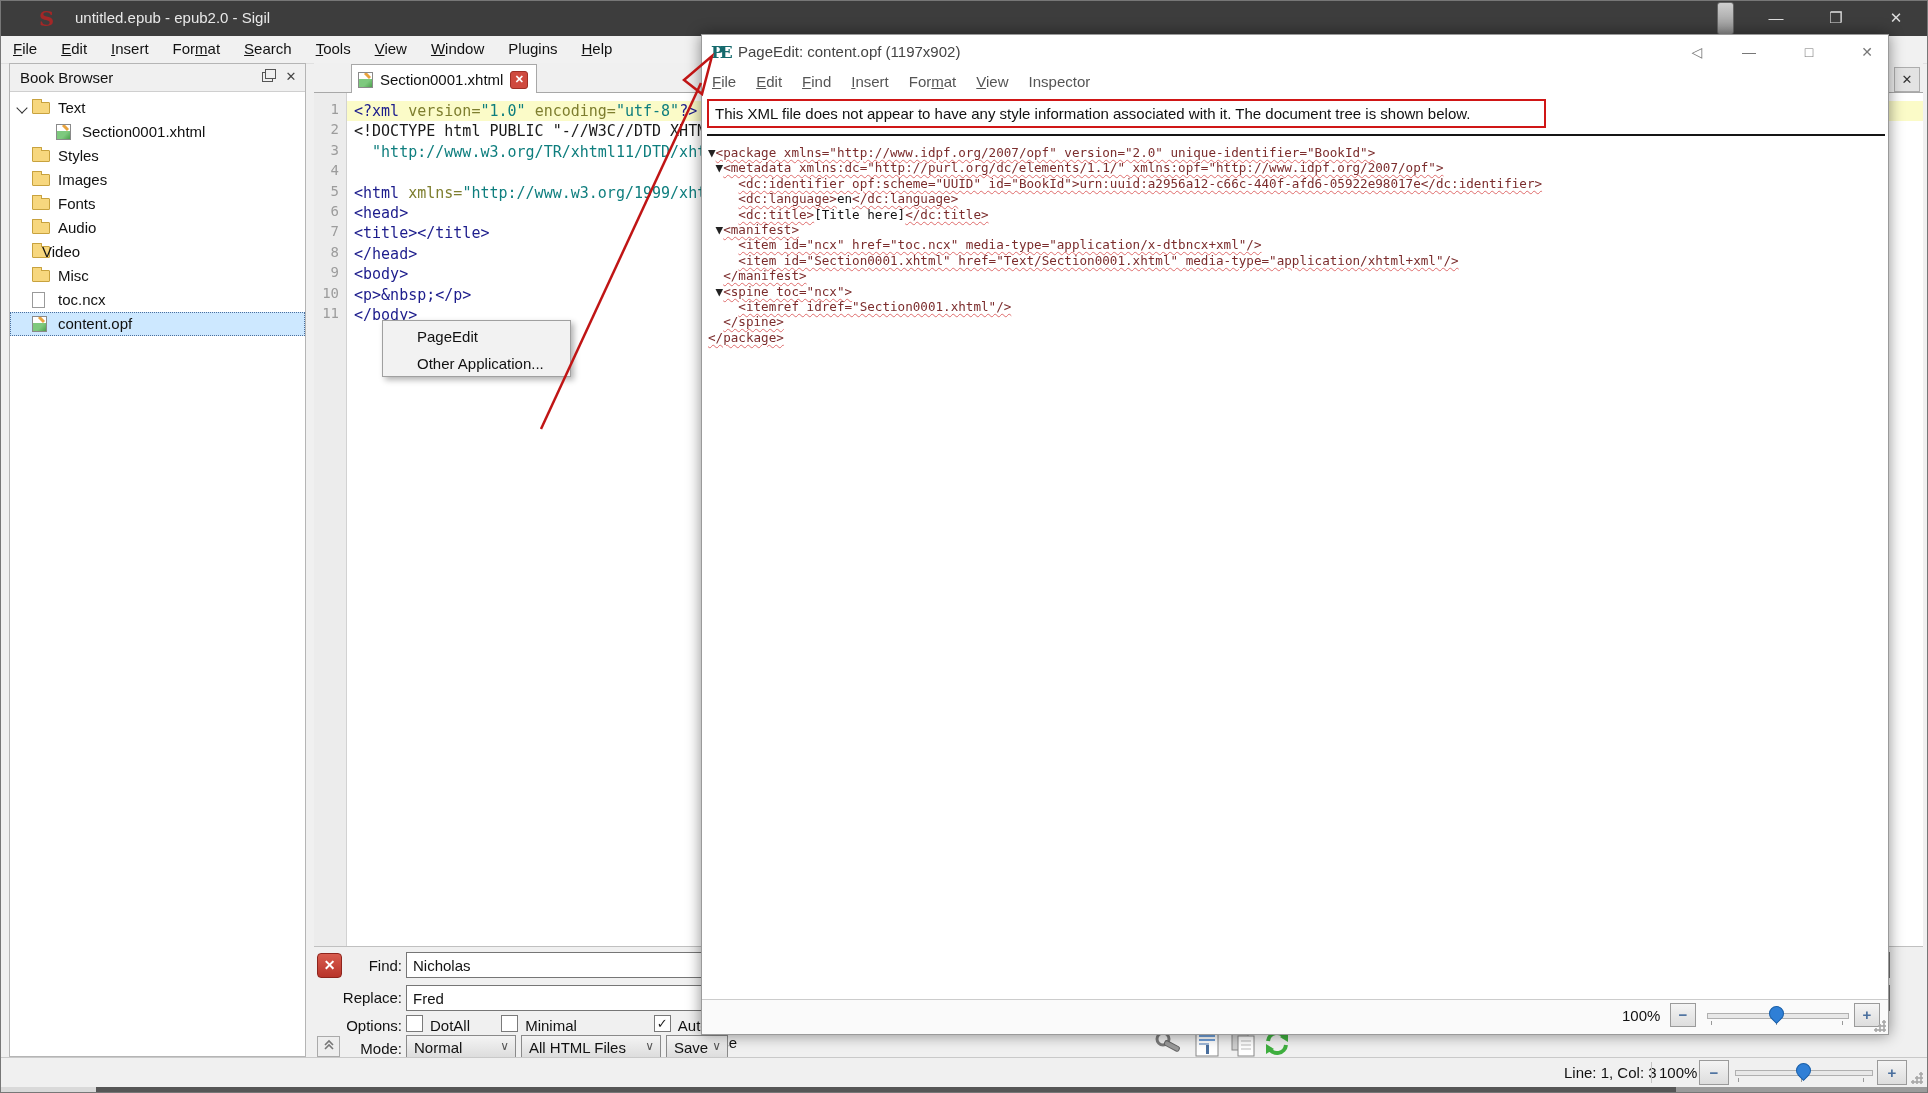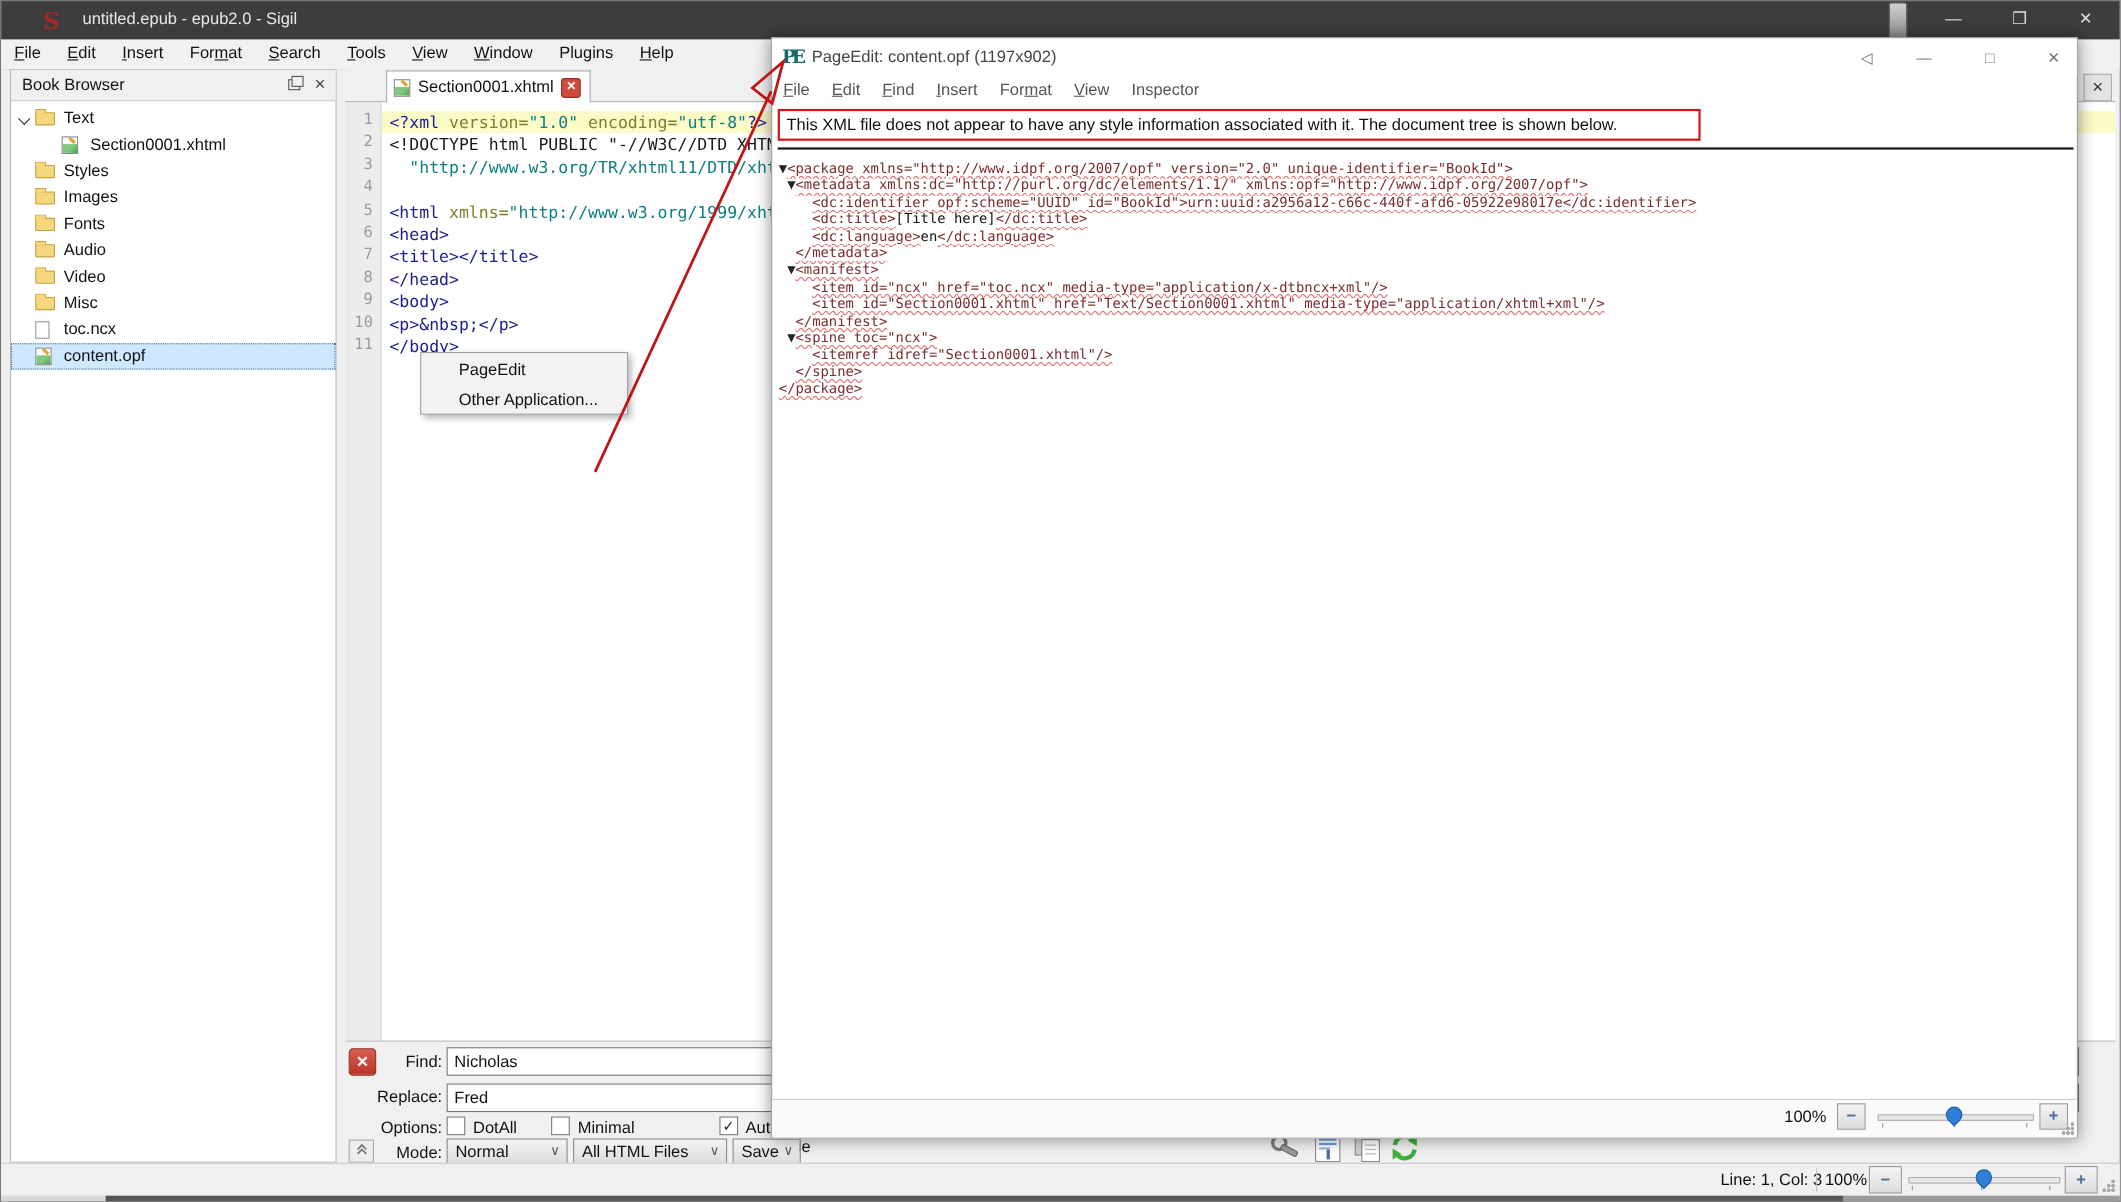--- a/index.html
+++ b/index.html
@@ -155,21 +155,21 @@
         <div class="trow">
           <span class="ic ic-folder" style="left: 22px;"></span>
           <span class="tlabel" style="left: 48px;">Fonts</span>
         </div>
         <div class="trow">
           <span class="ic ic-folder" style="left: 22px;"></span>
           <span class="tlabel" style="left: 48px;">Audio</span>
         </div>
         <div class="trow">
           <span class="ic ic-folder" style="left: 22px;"></span>
-          <span class="tlabel" style="left: 48px;">Video</span>
+          <span class="tlabel" style="left: 32px;">Video</span>
         </div>
         <div class="trow">
           <span class="ic ic-folder" style="left: 22px;"></span>
           <span class="tlabel" style="left: 48px;">Misc</span>
         </div>
         <div class="trow">
           <span class="ic ic-file" style="left: 22px;"></span>
           <span class="tlabel" style="left: 48px;">toc.ncx</span>
         </div>
         <div class="trow sel">
@@ -346,23 +346,22 @@
     </div>
     <div class="abs" id="pe-msgbox">
       <span id="pe-msg">This XML file does not appear to have any style information associated with it. The document tree is shown below.</span>
     </div>
     <div class="abs" id="pe-menubar"><span class="mi"><u>F</u>ile</span><span class="mi"><u>E</u>dit</span><span class="mi"><u>F</u>ind</span><span class="mi"><u>I</u>nsert</span><span class="mi">For<u>m</u>at</span><span class="mi"><u>V</u>iew</span><span class="mi">Inspector</span></div>
     <div class="abs" id="pe-hr"></div>
     <div class="abs" id="pe-tree">
         <pre><span class="xb">▼</span><span class="xm">&lt;package xmlns="http://www.idpf.org/2007/opf" version="2.0" unique-identifier="BookId"&gt;</span></pre>
         <pre><span class="xb"> ▼</span><span class="xm">&lt;metadata xmlns:dc="http://purl.org/dc/elements/1.1/" xmlns:opf="http://www.idpf.org/2007/opf"&gt;</span></pre>
         <pre><span class="xb">    </span><span class="xm">&lt;dc:identifier opf:scheme="UUID" id="BookId"&gt;urn:uuid:a2956a12-c66c-440f-afd6-05922e98017e&lt;/dc:identifier&gt;</span></pre>
+        <pre><span class="xb">    </span><span class="xm">&lt;dc:language&gt;</span><span class="xt">en</span><span class="xm">&lt;/dc:language&gt;</span></pre>
         <pre><span class="xb">    </span><span class="xm">&lt;dc:title&gt;</span><span class="xt">[Title here]</span><span class="xm">&lt;/dc:title&gt;</span></pre>
-        <pre><span class="xb">    </span><span class="xm">&lt;dc:language&gt;</span><span class="xt">en</span><span class="xm">&lt;/dc:language&gt;</span></pre>
-        <pre><span class="xb">  </span><span class="xm">&lt;/metadata&gt;</span></pre>
         <pre><span class="xb"> ▼</span><span class="xm">&lt;manifest&gt;</span></pre>
         <pre><span class="xb">    </span><span class="xm">&lt;item id="ncx" href="toc.ncx" media-type="application/x-dtbncx+xml"/&gt;</span></pre>
         <pre><span class="xb">    </span><span class="xm">&lt;item id="Section0001.xhtml" href="Text/Section0001.xhtml" media-type="application/xhtml+xml"/&gt;</span></pre>
         <pre><span class="xb">  </span><span class="xm">&lt;/manifest&gt;</span></pre>
         <pre><span class="xb"> ▼</span><span class="xm">&lt;spine toc="ncx"&gt;</span></pre>
         <pre><span class="xb">    </span><span class="xm">&lt;itemref idref="Section0001.xhtml"/&gt;</span></pre>
         <pre><span class="xb">  </span><span class="xm">&lt;/spine&gt;</span></pre>
         <pre><span class="xm">&lt;/package&gt;</span></pre>
       </div>
     <div class="abs" id="pe-bottombar">

